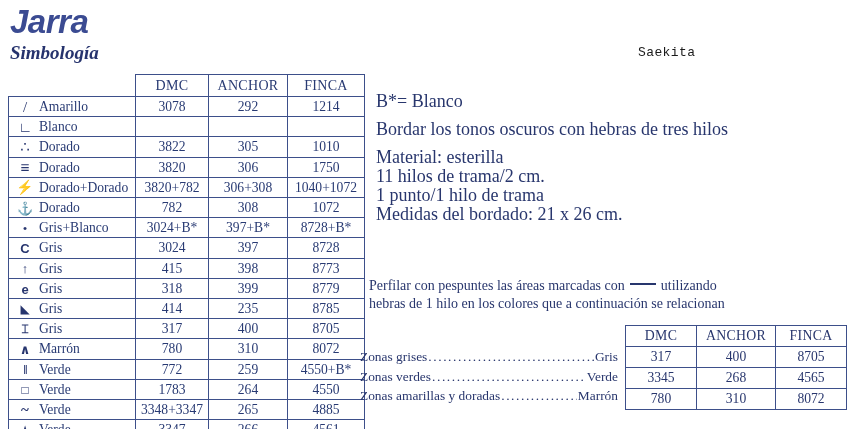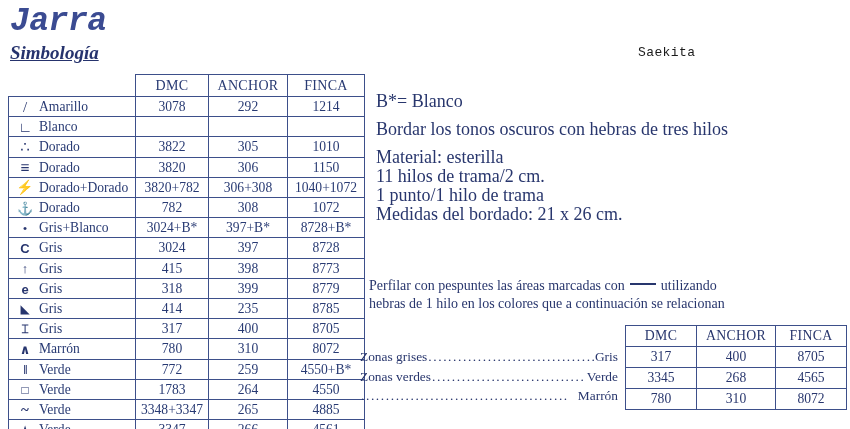--- a/index.html
+++ b/index.html
@@ -17,39 +17,38 @@
   }
 
   
   #title-block {
     position: absolute;
     left: 10px;
     top: 4px;
     width: 330px;
   }
   #page-title {
-    font-family: Liberation Mono, monospace;
+    font-family: Liberation Sans, sans-serif;
     font-style: italic;
     font-weight: bold;
     font-size: 33px;
     line-height: 36px;
     letter-spacing: -0.5px;
     color: #3b4b92;
     margin: 0;
     padding: 0;
   }
   #subtitle {
     font-family: "Liberation Serif", "DejaVu Serif", serif;
     font-style: italic;
     font-weight: bold;
     font-size: 19px;
     line-height: 22px;
     color: #26336d;
     margin: 2px 0 0 0;
-    text-decoration: underline;
   }
 
   
   #signature {
     position: absolute;
     left: 638px;
     top: 45px;
     font-family: Liberation Mono, monospace;
     font-size: 13px;
     color: #1a1a1a;
@@ -244,21 +243,21 @@
         <td class="c-name">Dorado</td>
         <td class="c-dmc">3822</td>
         <td class="c-anch">305</td>
         <td class="c-finca">1010</td>
       </tr>
       <tr>
         <td class="c-sym row-left-cap"><span class="sym sym-equiv">≡</span></td>
         <td class="c-name">Dorado</td>
         <td class="c-dmc">3820</td>
         <td class="c-anch">306</td>
-        <td class="c-finca">1150</td>
+        <td class="c-finca">1750</td>
       </tr>
       <tr>
         <td class="c-sym row-left-cap"><span class="sym sym-bolt">⚡</span></td>
         <td class="c-name">Dorado+Dorado</td>
         <td class="c-dmc">3820+782</td>
         <td class="c-anch">306+308</td>
         <td class="c-finca">1040+1072</td>
       </tr>
       <tr>
         <td class="c-sym row-left-cap"><span class="sym sym-anchor">⚓</span></td>
@@ -368,20 +367,21 @@
       <span class="zleft">Zonas grises</span>
       <span class="zdots">..........................................</span>
       <span class="zright">Gris</span>
     </div>
     <div class="zrow">
       <span class="zleft">Zonas verdes</span>
       <span class="zdots">..........................................</span>
       <span class="zright">Verde</span>
     </div>
     <div class="zrow">
+      <span class="zleft">Zonas amarillas y doradas</span>
       <span class="zdots">..........................................</span>
       <span class="zright">Marrón</span>
     </div>
   </div>
 
 <table id="mini-table">
   <thead>
     <tr>
       <th class="m-dmc">DMC</th>
       <th class="m-anch">ANCHOR</th>

